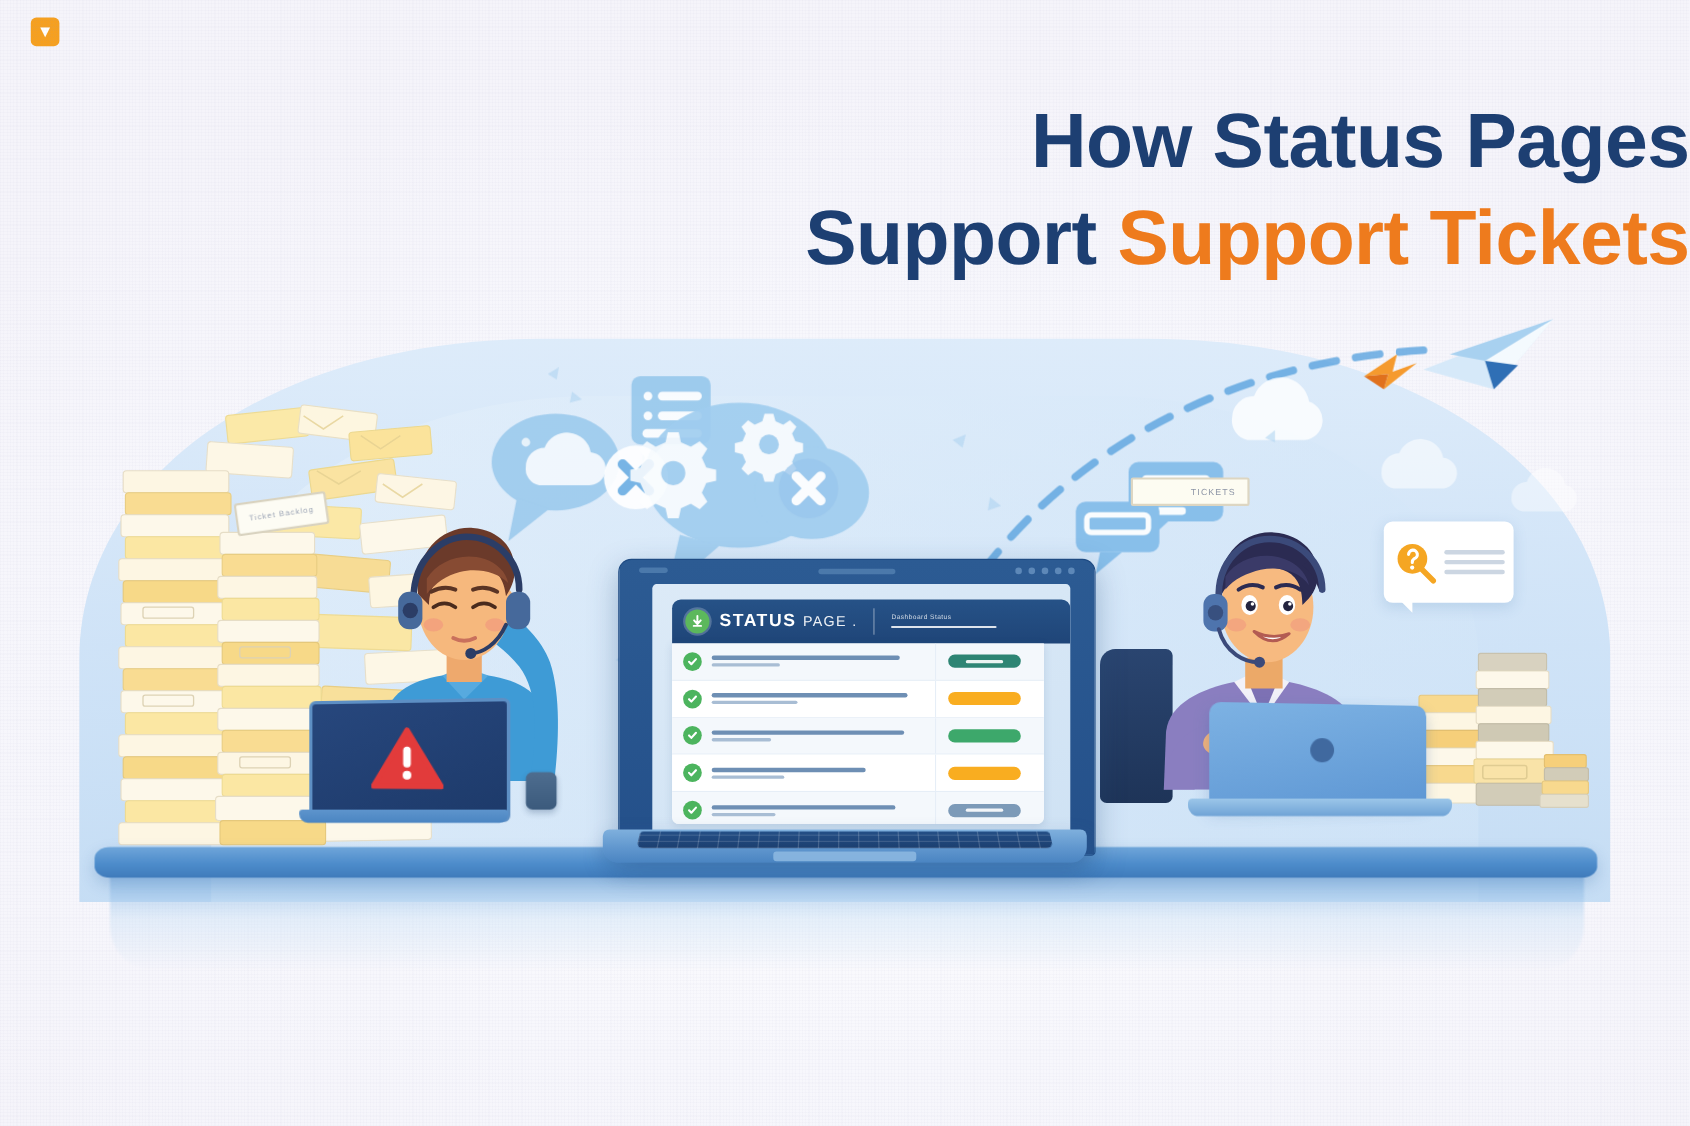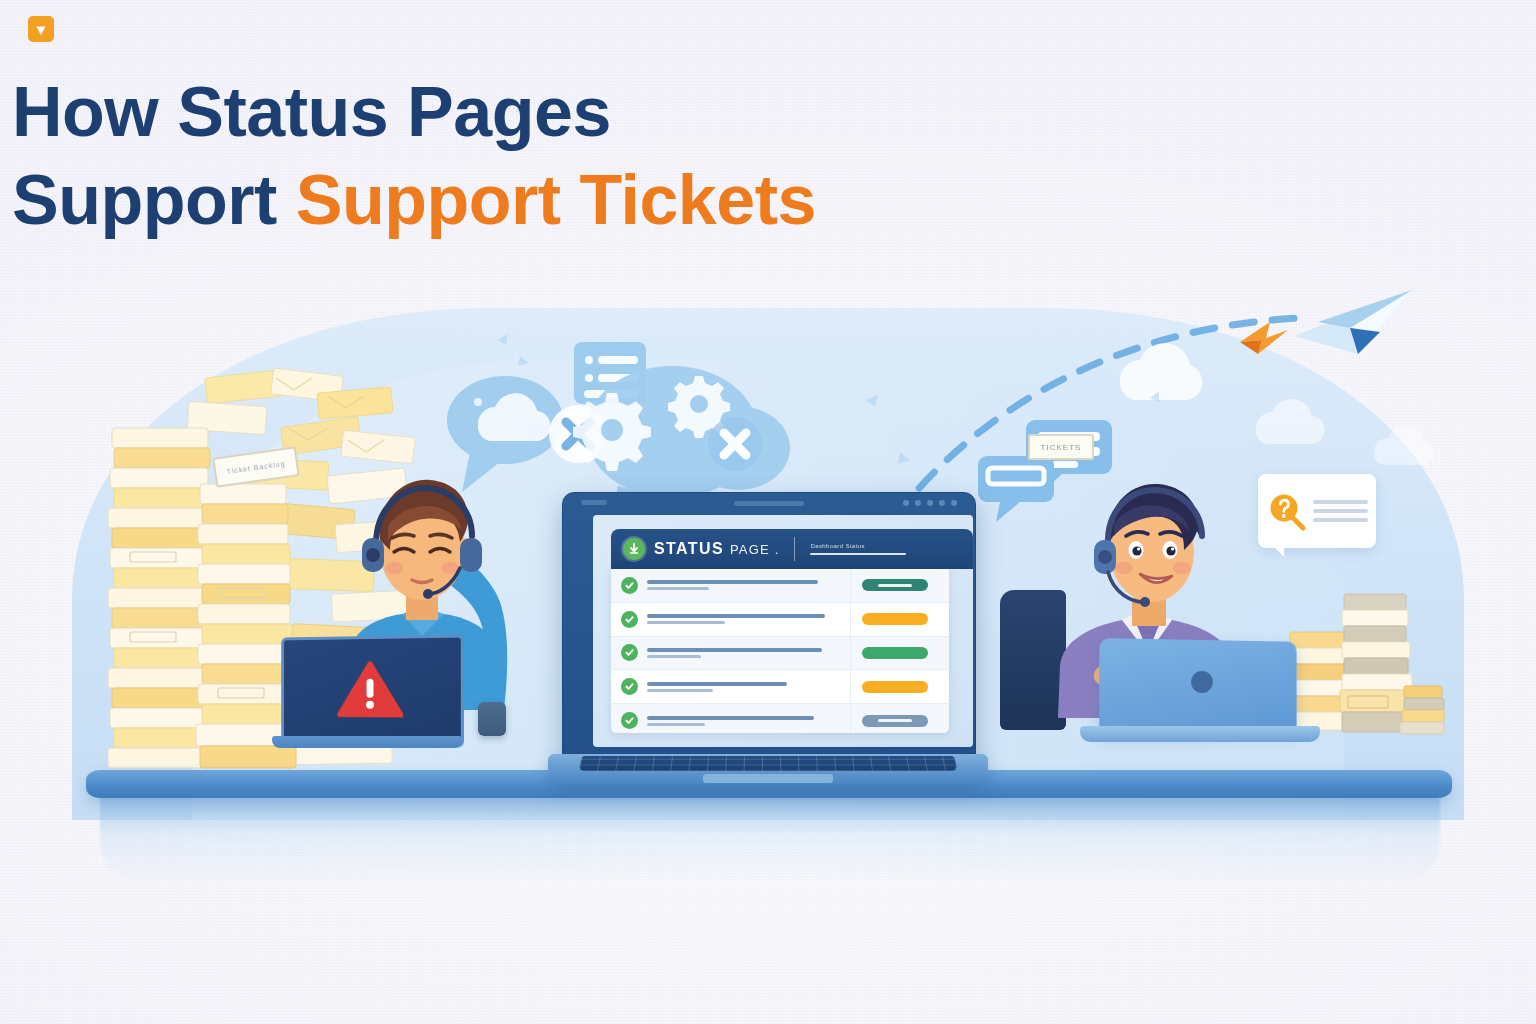--- a/index.html
+++ b/index.html
@@ -14,21 +14,21 @@
       radial-gradient(ellipse 70% 55% at 50% 62%, #ffffff 0%, #f7f7fc 60%, #f5f4fa 100%);
   }
   
   .noise{position:absolute;inset:0;
     background-image:
       repeating-linear-gradient(0deg, rgba(150,150,190,.035) 0 1px, transparent 1px 3px),
       repeating-linear-gradient(90deg, rgba(150,150,190,.035) 0 1px, transparent 1px 3px);
     pointer-events:none;}
 
   
-  .title-wrap{position:absolute;left:0;right:0;top:68px;text-align:left;z-index:40;margin-left:12px;}
+  .title-wrap{position:absolute;left:0;right:0;top:84px;text-align:right;z-index:40;margin-left:12px;}
   .title-line{
     font-size:70px;line-height:1.26;font-weight:bold;color:#1d3f72;
     letter-spacing:-0.5px;white-space:nowrap;
   }
   .title-line .accent{color:#ee7b1d;}
 
   
   .arch{position:absolute;left:72px;top:300px;width:1392px;height:520px;z-index:1;}
 
   
@@ -40,25 +40,26 @@
   }
   .desk-reflect{
     position:absolute;left:100px;top:796px;width:1340px;height:86px;z-index:24;
     background:linear-gradient(180deg,rgba(140,185,228,.70) 0%,rgba(190,220,245,.35) 45%,rgba(240,247,253,0) 100%);
     border-radius:0 0 40px 40px;filter:blur(1px);
   }
 
   
   .laptop{position:absolute;left:548px;top:492px;width:440px;height:300px;z-index:30;}
   .laptop-lid{
-    position:absolute;left:14px;top:0;width:412px;height:268px;
+    position:absolute;left:14px;top:16px;width:412px;height:268px;
     background:linear-gradient(180deg,#2c5b93 0%,#24508a 100%);
     border-radius:12px 12px 4px 4px;
     box-shadow:0 10px 26px rgba(40,80,130,.35);
     border:1px solid #1e4a82;
+    padding-left:20px;
   }
   .laptop-cam{position:absolute;left:50%;top:8px;transform:translateX(-50%);
     width:70px;height:5px;border-radius:3px;background:#4b79ab;}
   .cam-dots{position:absolute;right:18px;top:7px;display:flex;gap:6px;}
   .cam-dots i{width:6px;height:6px;border-radius:50%;background:#5d88b8;display:block;}
   .lid-tick{position:absolute;left:18px;top:7px;width:26px;height:5px;border-radius:3px;background:#4b79ab;}
   .screen{
     position:absolute;left:30px;top:22px;width:380px;height:232px;
     background:linear-gradient(160deg,#dceaf7 0%,#cfe2f4 100%);
     border-radius:4px;overflow:hidden;
@@ -144,21 +145,21 @@
   .lr-lid{position:absolute;left:22px;top:0;width:200px;height:92px;
     background:linear-gradient(170deg,#7db2e3 0%,#5e97d4 100%);border-radius:10px 10px 4px 4px;
     transform:perspective(420px) rotateY(10deg);box-shadow:0 6px 14px rgba(60,110,170,.28);}
   .lr-logo{position:absolute;left:50%;top:46%;transform:translate(-50%,-50%);
     width:22px;height:22px;border-radius:50%;background:#40699f;}
   .lr-base{position:absolute;left:0;top:86px;width:240px;height:16px;
     background:linear-gradient(180deg,#9cc6e9,#6fa3d6);border-radius:4px 4px 10px 10px;}
   .ticket-stack{position:absolute;left:286px;top:118px;width:160px;height:180px;}
   .tickets-label{position:absolute;left:28px;top:-6px;width:62px;height:22px;background:#fdfcf2;
     border:2px solid #ddd6c2;border-radius:2px;display:flex;align-items:center;justify-content:center;
-    font-size:8px;letter-spacing:1px;color:#8d95a6;filter:blur(.4px);z-index:3;}
+    font-size:8px;letter-spacing:1px;color:#8d95a6;filter:blur(.4px);z-index:3;padding-left:42px;}
 
   
   .decor{position:absolute;inset:0;z-index:10;pointer-events:none;}
   .faq-card{position:absolute;left:1258px;top:474px;width:102px;height:74px;background:#fff;
     border-radius:8px;box-shadow:0 4px 12px rgba(80,130,180,.18);z-index:15;
     display:flex;align-items:center;gap:7px;padding:0 8px;}
   .faq-card::after{content:"";position:absolute;left:16px;bottom:-9px;width:0;height:0;
     border-left:10px solid transparent;border-right:0 solid transparent;border-top:10px solid #fff;}
   .faq-lines{display:flex;flex-direction:column;gap:5px;flex:1;}
   .faq-lines i{display:block;height:4px;border-radius:2px;background:#ccd6e2;}

